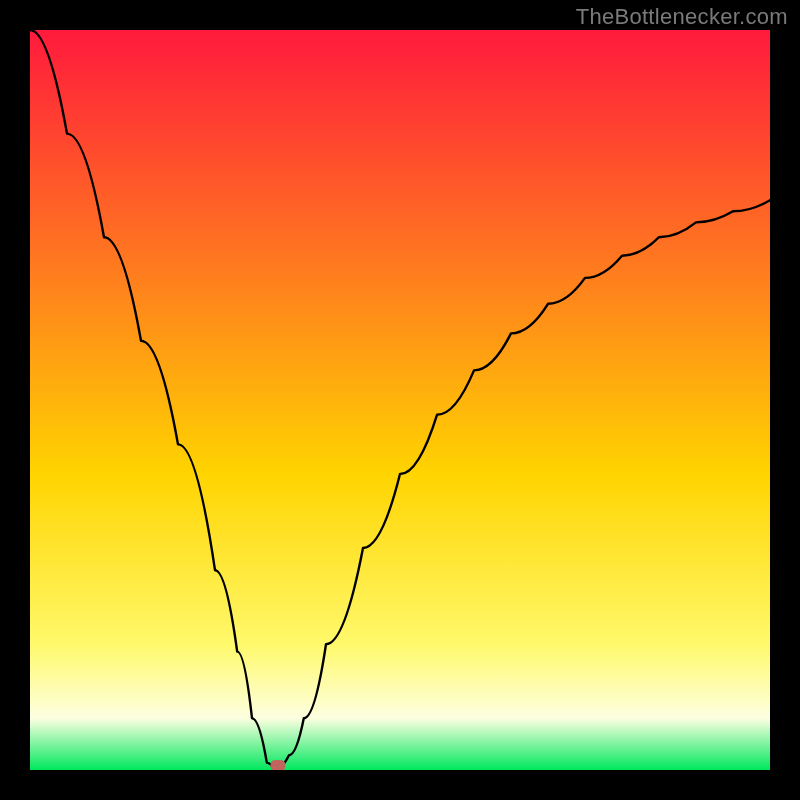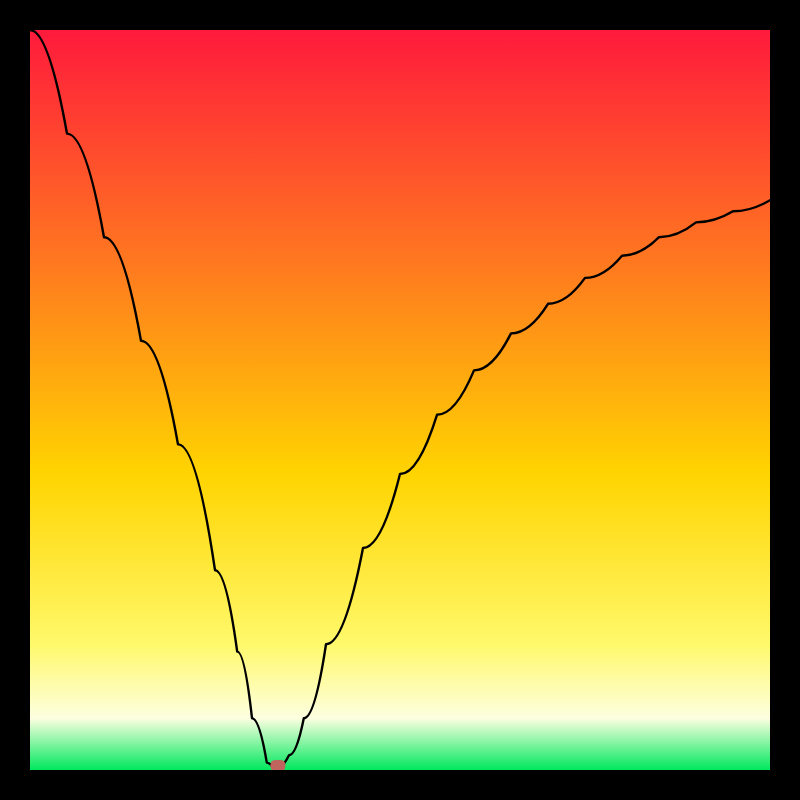--- a/index.html
+++ b/index.html
@@ -39,20 +39,21 @@
     color: #7a7a7a;
     letter-spacing: 0.3px;
     user-select: none;
   }
 </style>
 </head>
 <body>
 
 <div class="frame">
 
+  <div class="watermark">TheBottlenecker.com</div>
 
   <div class="plot-area">
     <svg id="chart-svg" viewBox="0 0 740 740" preserveAspectRatio="none" xmlns="http://www.w3.org/2000/svg">
       <defs>
         <linearGradient id="bg-grad" x1="0" y1="0" x2="0" y2="1">
           <stop id="g0" offset="0%" stop-color="#ff1a3c"></stop>
           <stop id="g1" offset="32%" stop-color="#ff7a1f"></stop>
           <stop id="g2" offset="60%" stop-color="#ffd400"></stop>
           <stop id="g3" offset="83%" stop-color="#fff96b"></stop>
           <stop id="g4" offset="93%" stop-color="#fdffe0"></stop>

